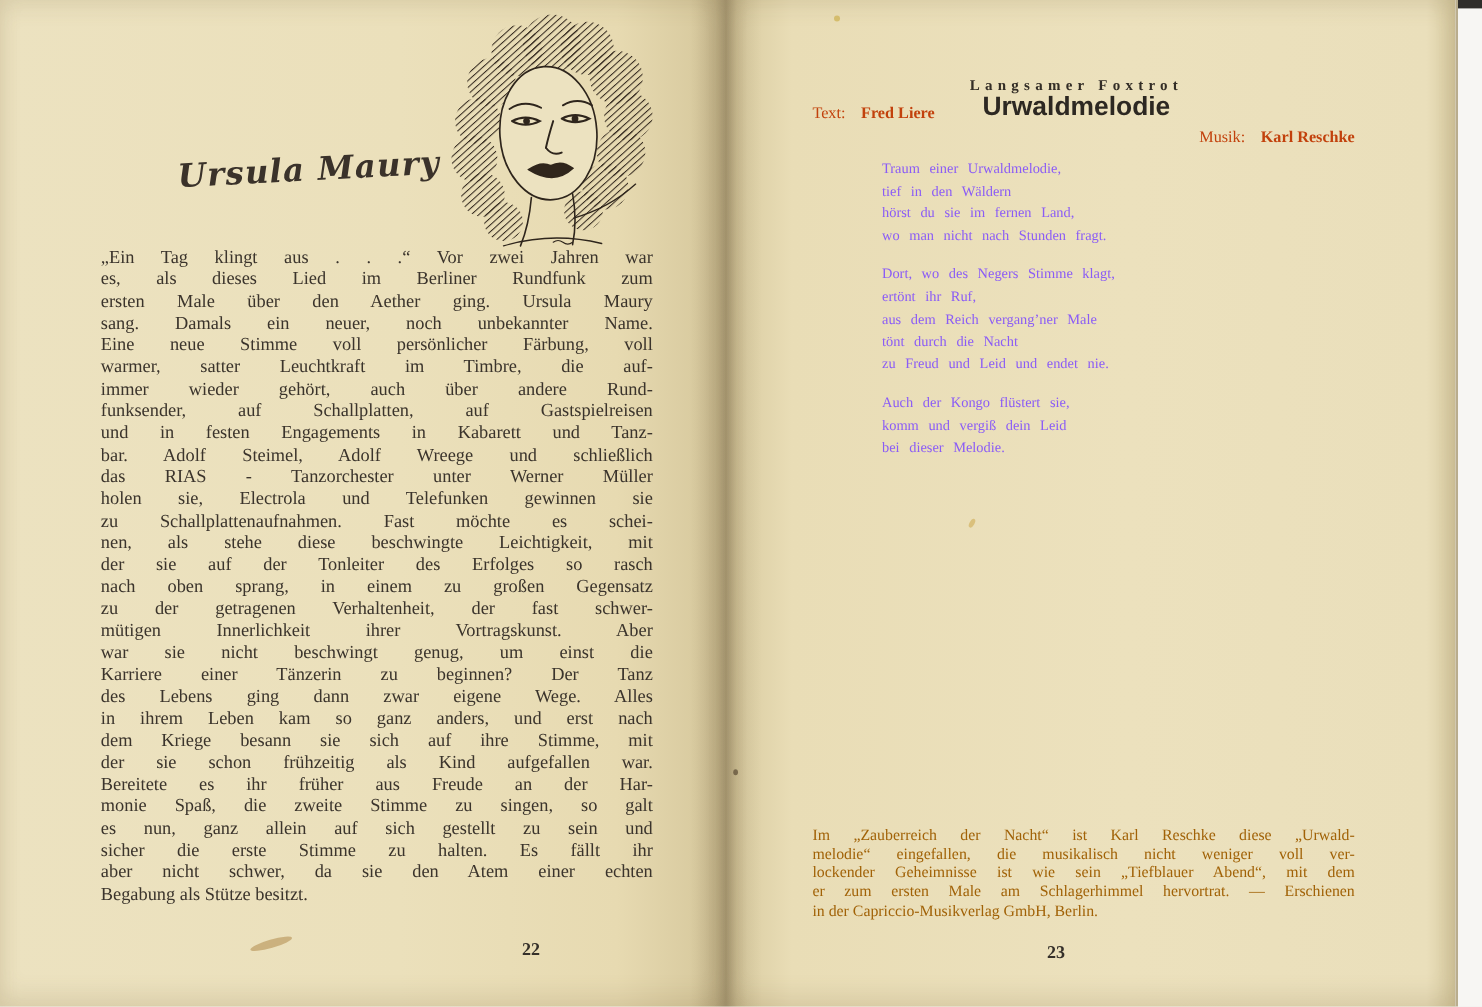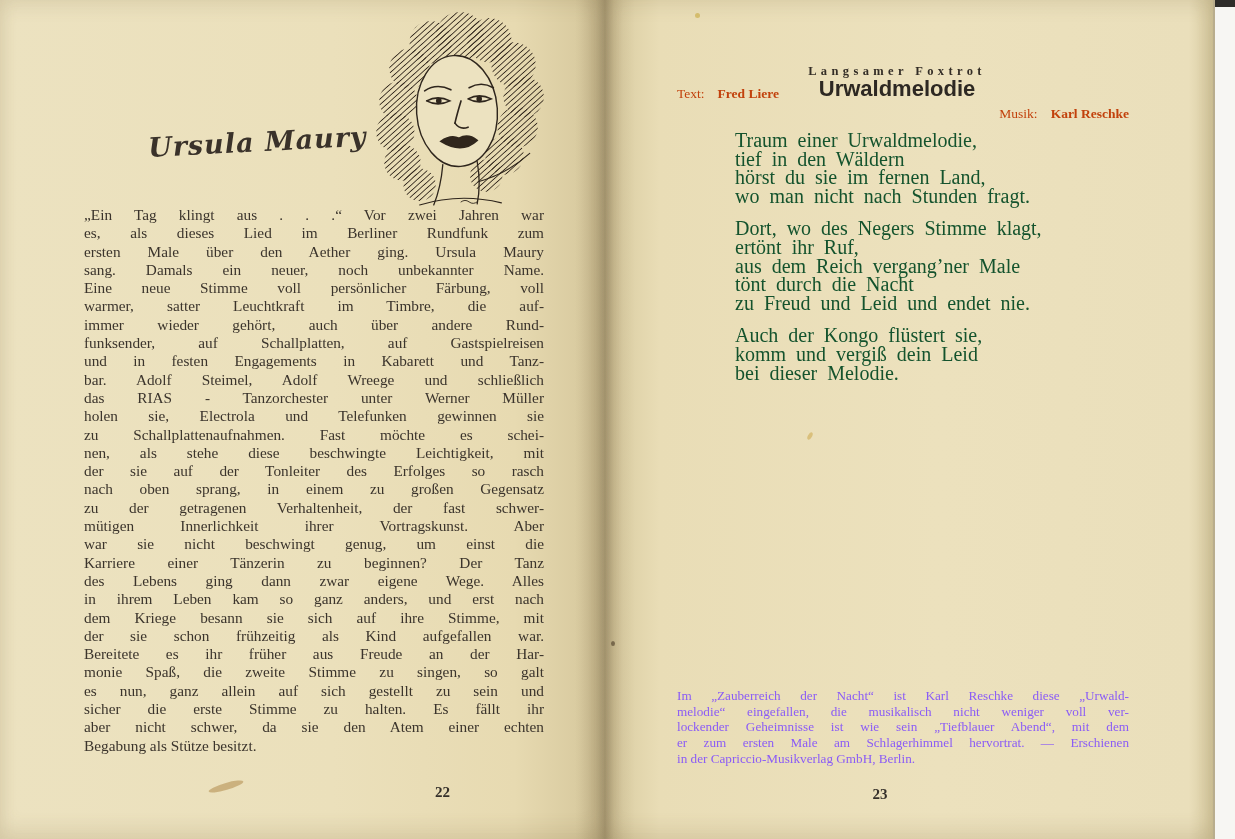--- a/index.html
+++ b/index.html
@@ -34,24 +34,24 @@
   .song-title{position:absolute;left:617px;top:32px;width:560px;text-align:center;
     font-family:"Liberation Sans",sans-serif;font-weight:bold;font-size:22px;color:#2d2822;margin-top:44px;}
   .song-subtitle{position:absolute;left:617px;top:64px;width:560px;text-align:center;
     font-size:12.5px;font-weight:bold;letter-spacing:.35em;color:#332d26;}
   .credits{position:absolute;left:677px;top:86px;width:452px;display:flex;
     justify-content:space-between;font-size:13.5px;color:#c2410c;}
   .credit-label{margin-right:13px;}
   .credit-name{font-weight:bold;}
   .credit-right{transform:translateY(4px);margin-top:16px;}
   .lyrics{position:absolute;left:735px;top:131px;width:360px;
-    font-size:20px;line-height:18.6px;word-spacing:5px;color:#14532d;}
+    font-size:12px;line-height:18.6px;word-spacing:5px;color:#8b5cf6;}
   .stanza{margin-bottom:14px;}
   .footnote{position:absolute;left:677px;top:688px;width:452px;
-    font-size:13.2px;line-height:15.7px;color:#8b5cf6;}
+    font-size:13.2px;line-height:15.7px;color:#a16207;}
   .footnote>div{text-align:justify;text-align-last:justify;}
   .footnote>div:last-child{text-align-last:left;}
   
   .stain{position:absolute;border-radius:50%;pointer-events:none;}
   .stain-smudge{left:208px;top:783px;width:36px;height:7px;background:#b08a4a;opacity:.55;transform:rotate(-16deg);}
   .stain-dot1{left:695px;top:13px;width:5px;height:5px;background:#c8a83e;opacity:.6;}
   .stain-dot2{left:611px;top:641px;width:4px;height:5px;background:#5a4a33;opacity:.7;}
   .stain-dot3{left:808px;top:432px;width:4px;height:8px;background:#c9a23e;opacity:.5;transform:rotate(30deg);}
 </style>
 </head>

